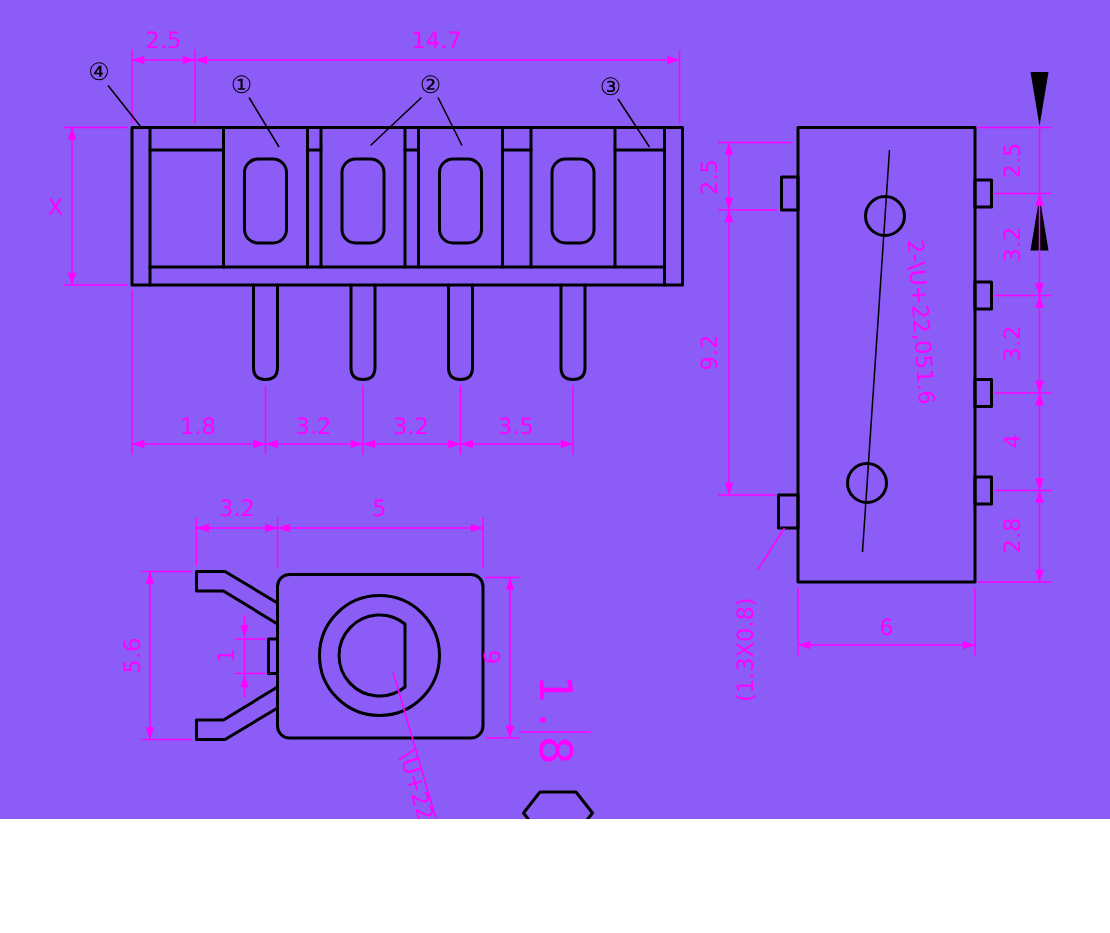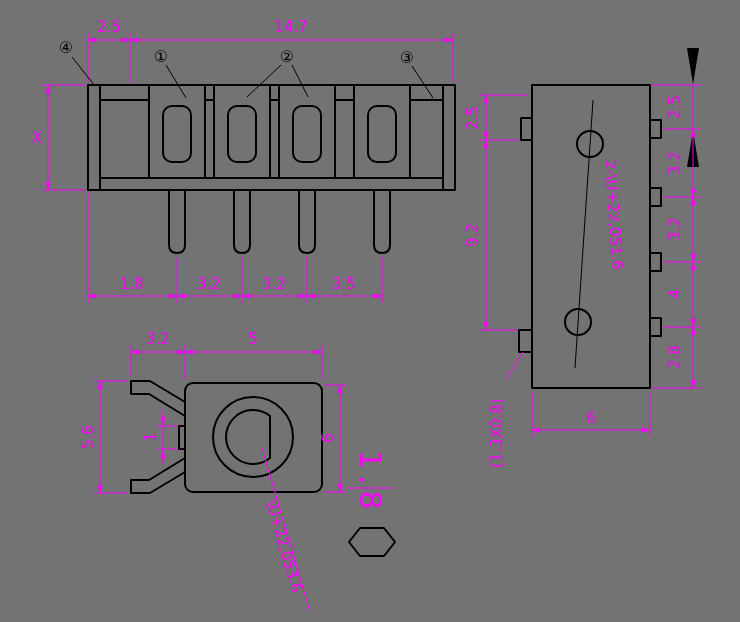--- a/index.html
+++ b/index.html
@@ -1,16 +1,16 @@
 <!DOCTYPE html>
 <html><head>
 <meta charset="utf-8">
 <style>
   html,body{margin:0;padding:0;background:#ffffff}
-  .stage{width:740px;height:622px;background:#737373;position:relative;overflow:hidden}
+  .stage{width:740px;height:546px;background:#8b5cf6;position:relative;overflow:hidden}
   svg{display:block}
   .outline{fill:none;stroke:#000000;stroke-width:2;stroke-linejoin:round;stroke-linecap:round}
   .thin{fill:none;stroke:#000000;stroke-width:1}
   .dim{fill:none;stroke:#ff00ff;stroke-width:1}
   .dimtext{fill:#ff00ff;font-family:"DejaVu Sans",sans-serif;font-size:15px}
   .calltext{fill:#000000;font-family:"DejaVu Sans",sans-serif;font-size:16px}
   .big{font-size:30px;letter-spacing:6px}
   .blk{fill:#000000;stroke:none}
 </style>
 </head>

